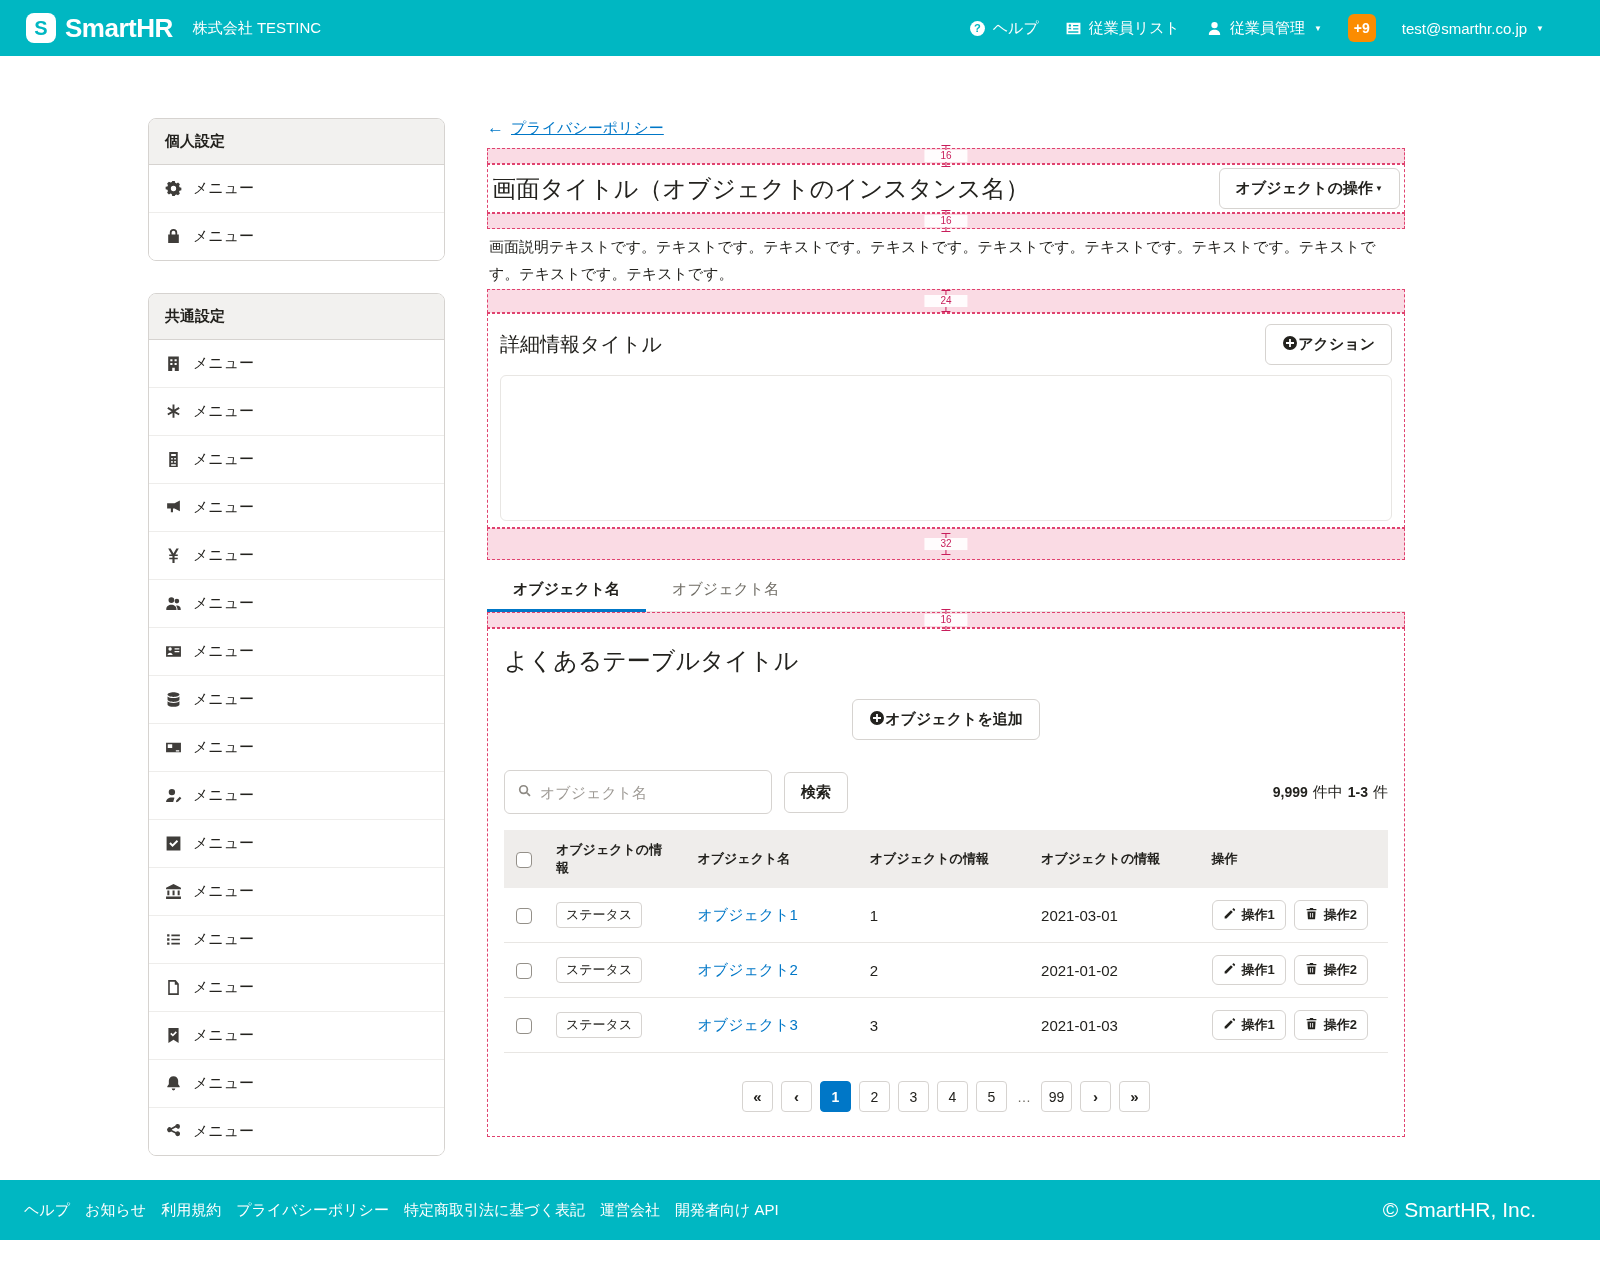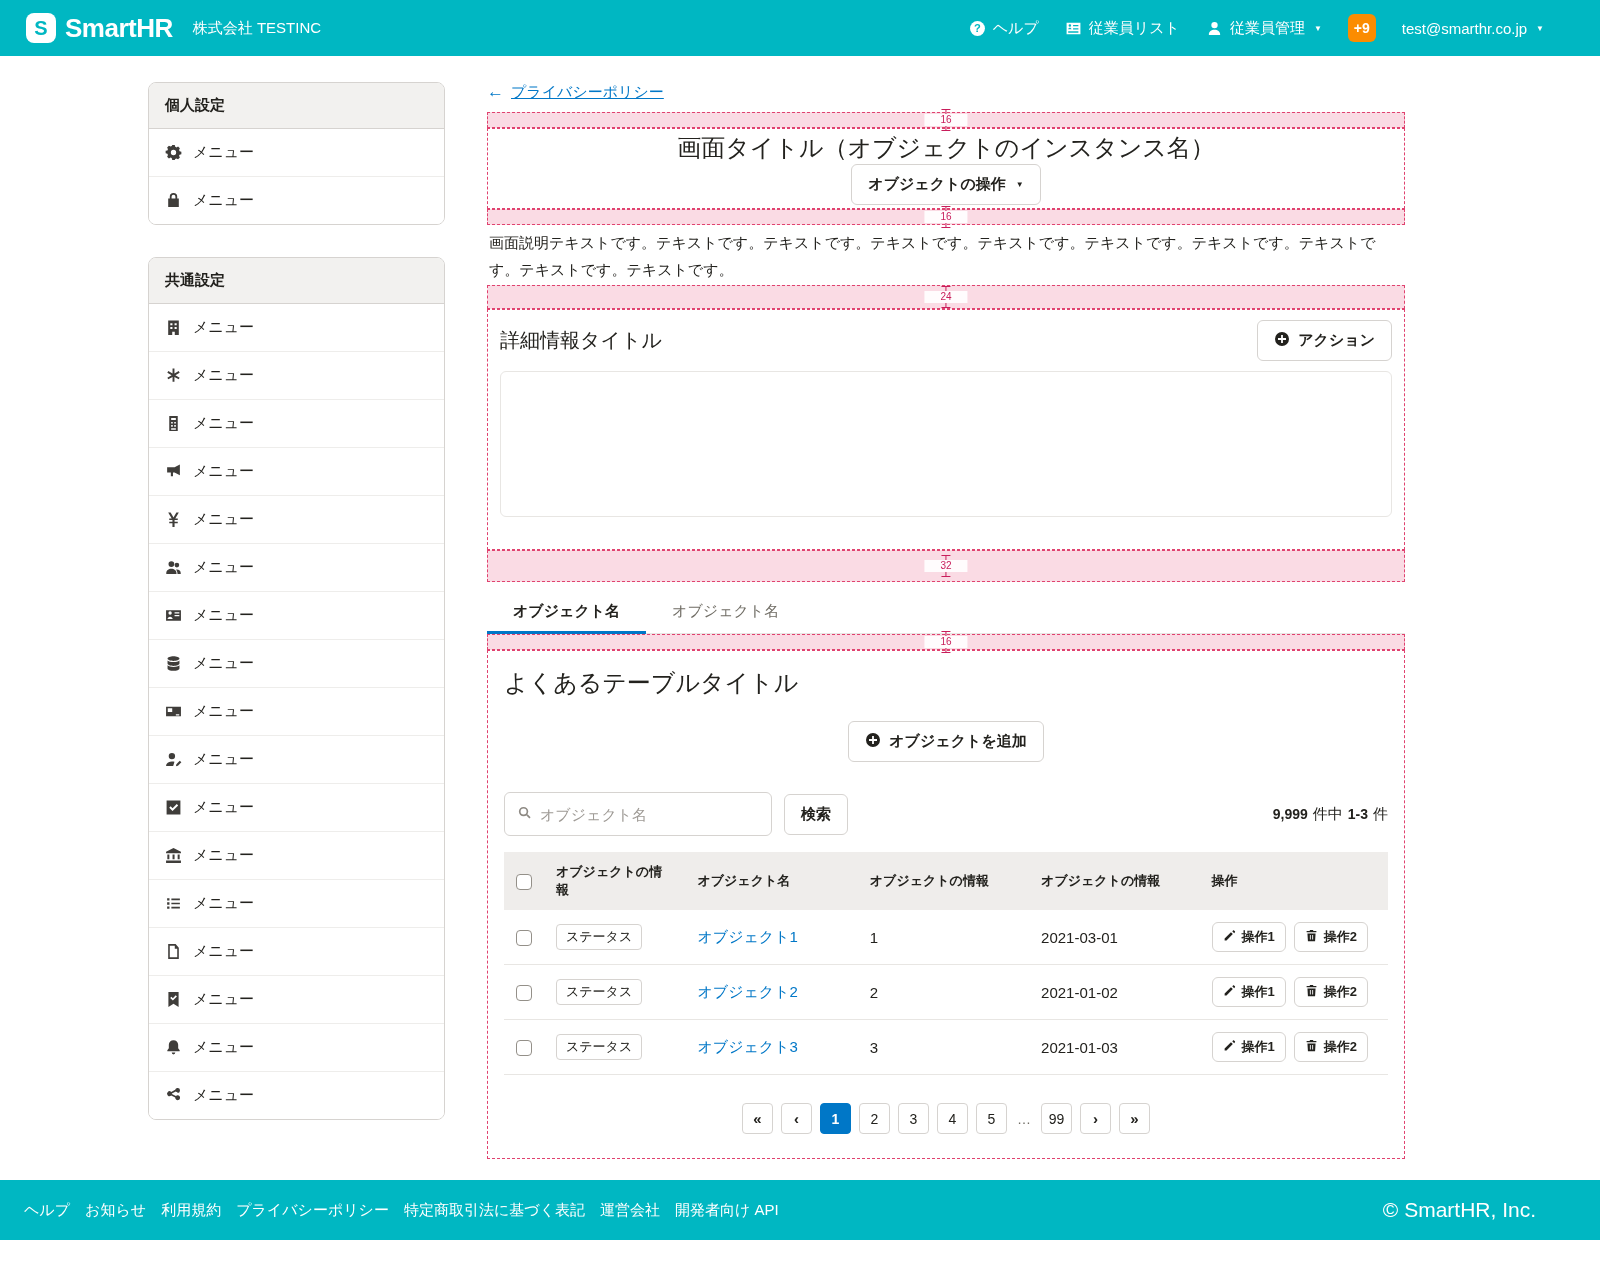--- a/index.html
+++ b/index.html
@@ -16,21 +16,21 @@
 .logo-text{font-size:26px;font-weight:bold;letter-spacing:-0.5px;}
 .company{font-size:15px;margin-left:20px;}
 .h-right{display:flex;align-items:center;gap:26px;font-size:15px;}
 .h-item{display:flex;align-items:center;gap:7px;color:#fff;}
 .hicon{color:#fff;}
 .hicon svg{width:17px;height:17px;display:block;}
 .caret{font-size:8px;margin-left:2px;}
 .badge{min-width:28px;height:28px;background:#fb8c00;border-radius:6px;display:flex;align-items:center;justify-content:center;font-size:14px;font-weight:bold;padding:0 5px;}
 
 
-.wrap{flex:1;display:flex;gap:42px;padding:26px 195px 20px 148px;align-items:flex-start;overflow:hidden;}
+.wrap{flex:1;display:flex;gap:42px;padding:26px 195px 20px 148px;align-items:flex-start;overflow:hidden;margin-top:36px;}
 
 
 .sidebar{width:297px;flex:none;}
 .side-card{background:#fff;border:1px solid #d6d3d0;border-radius:8px;overflow:hidden;}
 .side-card + .side-card{margin-top:32px;}
 .side-head{background:#f2f1ef;font-weight:bold;font-size:15px;padding:13px 16px;border-bottom:1px solid #d6d3d0;}
 .side-item{display:flex;align-items:center;gap:11px;padding:14px 16px;font-size:15px;border-top:1px solid #eeedeb;background:#fff;}
 .side-head + .side-item{border-top:none;}
 .side-icon{width:17px;height:17px;color:#3f3d3a;flex:none;}
 .side-icon svg{width:17px;height:17px;display:block;}
@@ -42,29 +42,29 @@
 .back-arrow{font-size:17px;font-weight:bold;}
 
 .spacer{position:relative;background:#fadbe4;border:1px dashed #e0426f;width:100%;}
 .dim{position:absolute;left:50%;top:50%;transform:translate(-50%,-50%);display:flex;flex-direction:column;align-items:center;color:#c81e5b;font-size:10px;line-height:1;z-index:2;}
 .dim b{background:rgba(255,255,255,.92);padding:1px 16px;font-weight:normal;}
 .dim i{display:block;width:9px;height:5px;position:relative;}
 .dim i::after{content:'';position:absolute;left:4px;top:0;bottom:0;width:1px;background:#c81e5b;}
 .dim i.t1::before{content:'';position:absolute;left:0;right:0;top:0;height:1px;background:#c81e5b;}
 .dim i.t2::before{content:'';position:absolute;left:0;right:0;bottom:0;height:1px;background:#c81e5b;}
 
-.dashed-box{border:1px dashed #e0426f;background:#fff;flex-direction:column;}
+.dashed-box{border:1px dashed #e0426f;background:#fff;}
 .title-row{display:flex;align-items:center;justify-content:space-between;padding:3px 4px;}
 .page-title{font-size:24px;font-weight:500;}
-.btn{display:inline-flex;align-items:center;gap:8px;background:#fff;border:1px solid #d6d3d0;border-radius:6px;padding:10px 16px;font-size:15px;font-weight:bold;color:#23221e;}
+.btn{display:inline-flex;align-items:center;gap:0;background:#fff;border:1px solid #d6d3d0;border-radius:6px;padding:10px 16px;font-size:15px;font-weight:bold;color:#23221e;}
 .btn svg{width:16px;height:16px;}
 .btn .caret2{font-size:8px;margin-left:2px;}
 .page-desc{font-size:15px;line-height:1.78;padding:5px 2px 2px;}
 
-.detail-panel{padding:10px 12px 32px;}
+.detail-panel{padding:10px 12px 6px;}
 .panel-head{display:flex;align-items:center;justify-content:space-between;margin-bottom:10px;}
 .panel-title{font-size:20px;font-weight:500;}
 .panel-body{height:146px;border:1px solid #e8e6e3;border-radius:6px;background:#fff;}
 
 .tabs{display:flex;border-bottom:1px solid #e8e6e3;margin-top:8px;}
 .tab{background:none;border:none;padding:12px 26px;font-size:15px;color:#706d65;position:relative;}
 .tab.active{color:#23221e;font-weight:bold;}
 .tab.active::after{content:'';position:absolute;left:0;right:0;bottom:-1px;height:3px;background:#0077c7;}
 
 .table-panel{padding:12px 16px 24px;}

